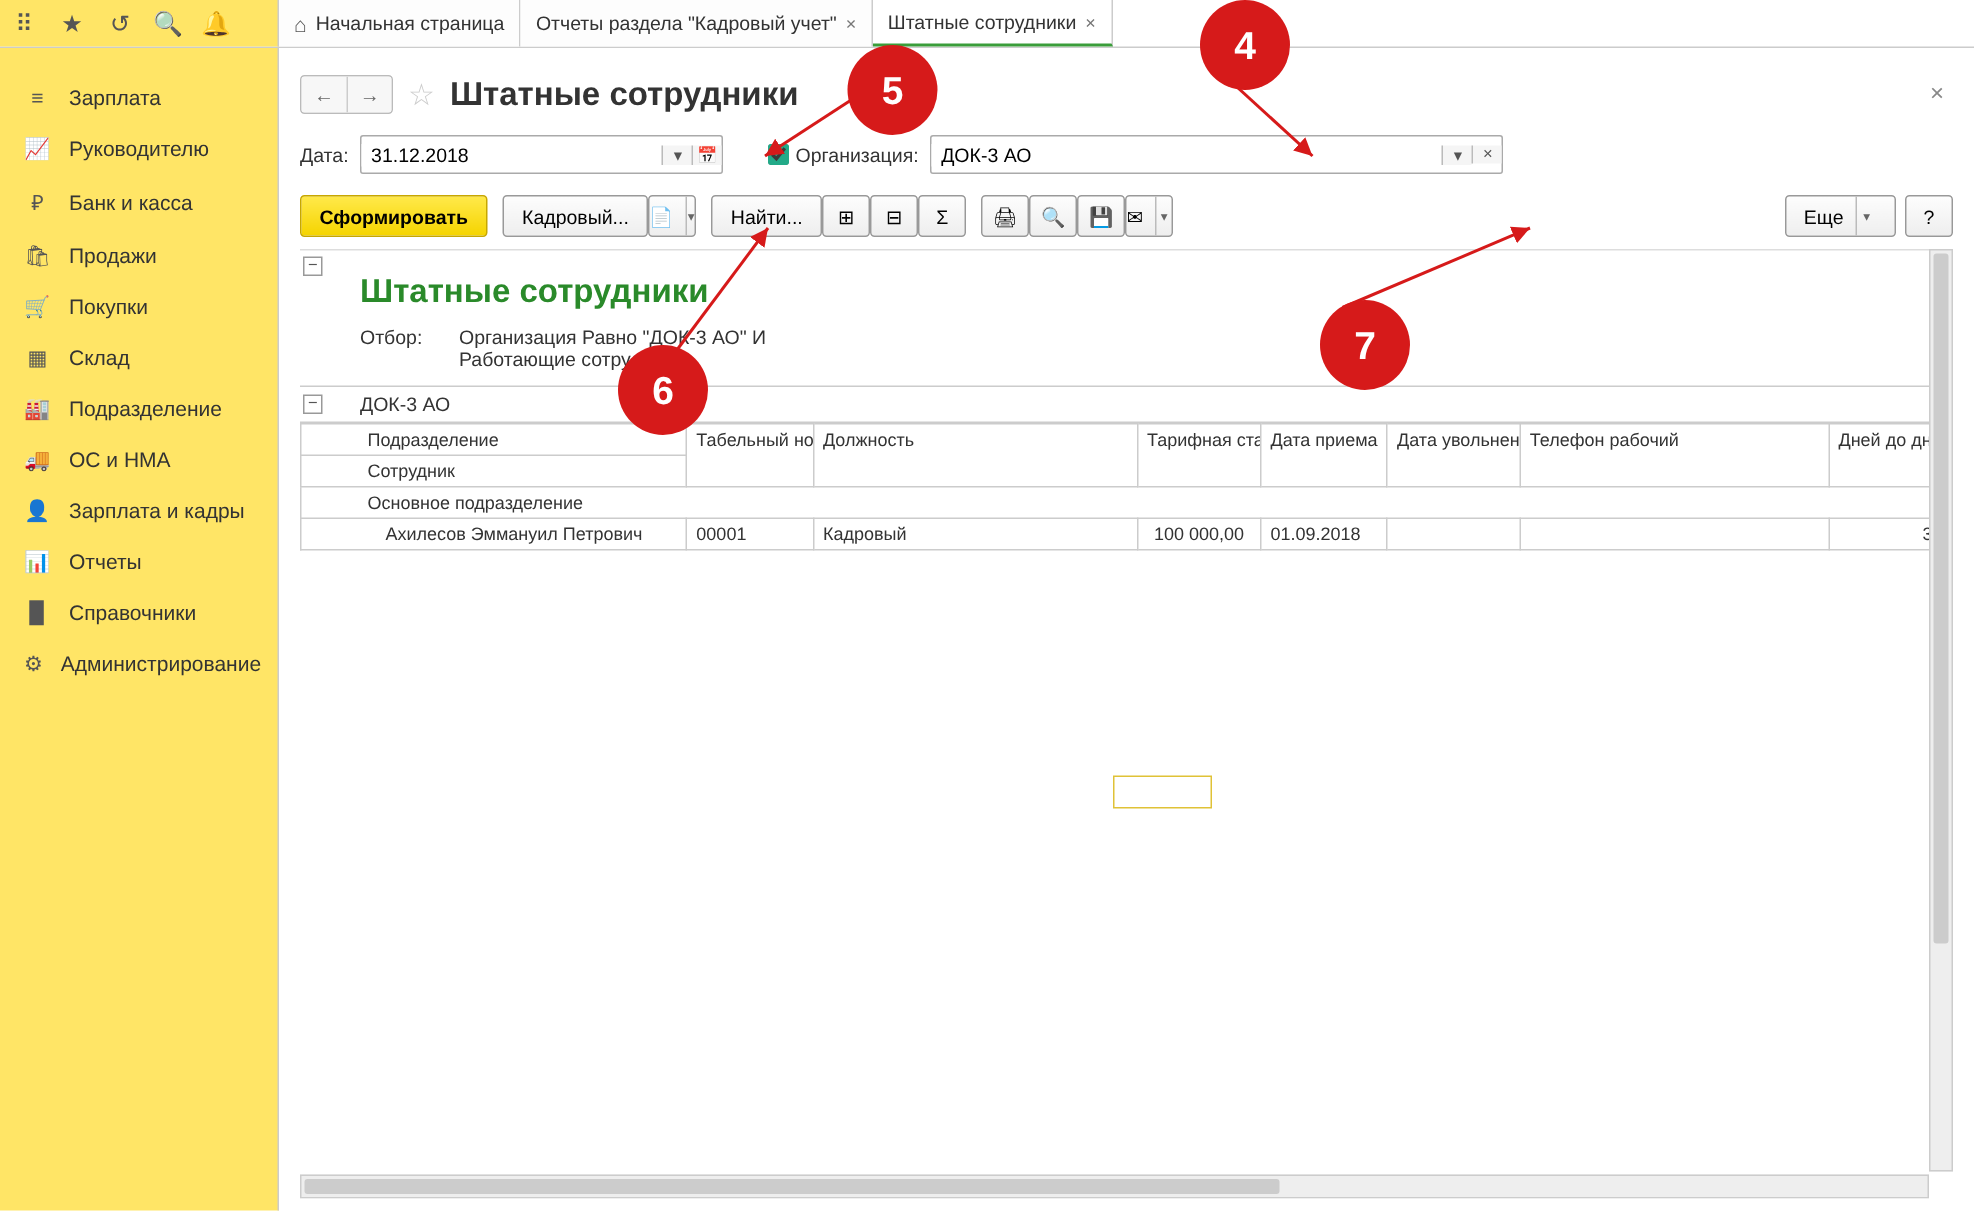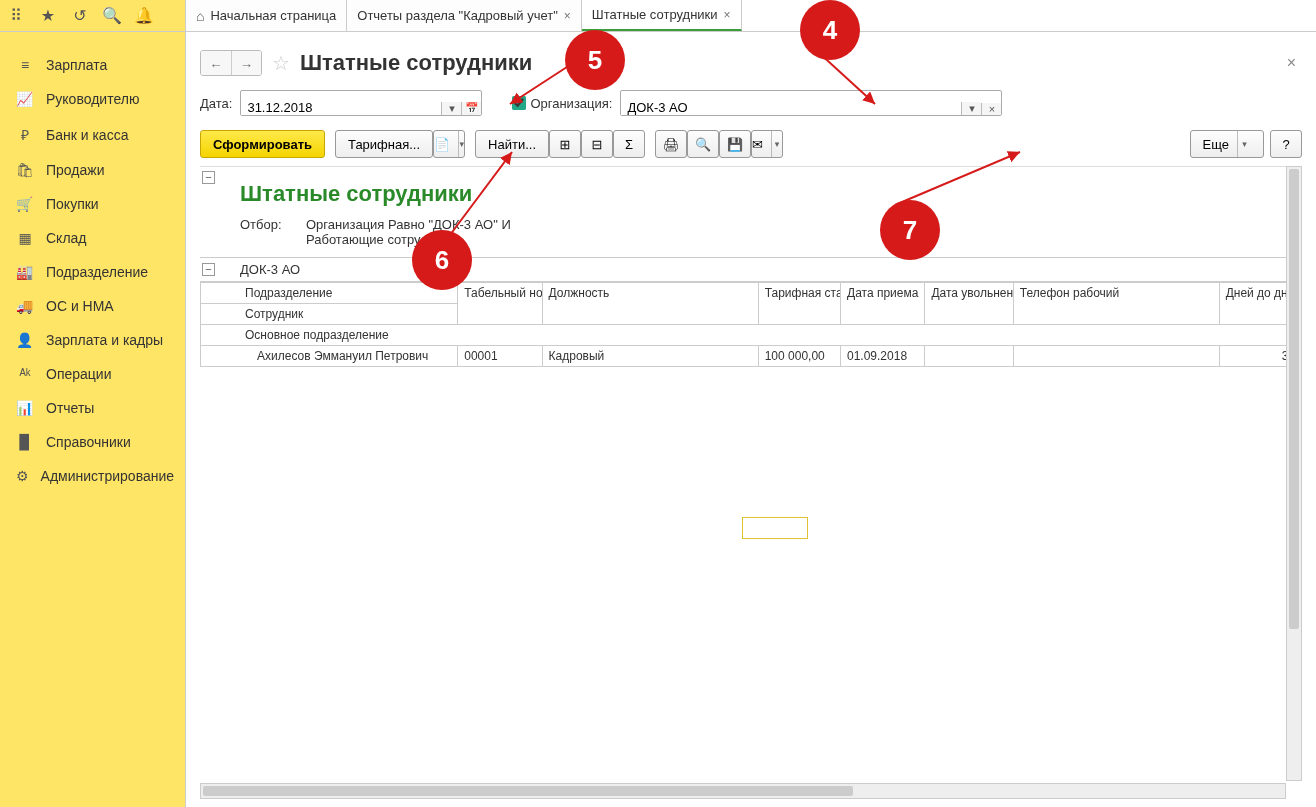--- a/index.html
+++ b/index.html
@@ -26,21 +26,21 @@
 .titlebar { display:flex; align-items:center; gap:10px; margin-bottom:14px;}
 .navbtns { display:flex; border:1px solid #bbb; border-radius:3px; overflow:hidden;}
 .navbtns button { border:none; background:#f7f7f7; width:30px; height:24px; cursor:pointer; color:#666;}
 .navbtns button + button { border-left:1px solid #ccc;}
 .star { color:#ccc; font-size:20px; cursor:pointer;}
 .page-title { font-size:22px; font-weight:bold; color:#333;}
 .close-page { margin-left:auto; font-size:16px; color:#888; cursor:pointer; padding:0 6px;}
 
 .filters { display:flex; align-items:center; gap:8px; margin-bottom:14px;}
 .lbl { font-size:13px; color:#333;}
-.input-group { display:flex; border:1px solid #aaa; border-radius:2px; height:26px; align-items:flex-end;}
+.input-group { display:flex; border:1px solid #aaa; border-radius:2px; height:26px; align-items:center;}
 .input-group input { border:none; padding:0 6px; font-size:13px; outline:none;}
 .input-group .ig-btn { border:none; border-left:1px solid #bbb; background:#f5f5f5; width:20px; cursor:pointer; font-size:11px; color:#555; display:flex; align-items:center; justify-content:center;}
 .chk { display:flex; align-items:center; gap:4px;}
 .chk input { accent-color:#2a8; width:14px; height:14px;}
 
 .toolbar { display:flex; gap:0; margin-bottom:8px;}
 .btn { height:28px; padding:0 12px; border:1px solid #999; border-radius:3px; background:linear-gradient(#fdfdfd,#eee); cursor:pointer; font-size:13px; display:flex; align-items:center; gap:4px;}
 .btn.primary { background:linear-gradient(#ffe94a,#f5d400); border-color:#c7a700; font-weight:bold;}
 .iconbtn { width:32px; padding:0; justify-content:center;}
 .btn-split-arrow { width:14px; border-left:1px solid #bbb; display:inline-flex; align-items:center; justify-content:center; margin-left:4px; height:100%; font-size:9px; color:#666;}
@@ -133,24 +133,20 @@
       </div>
     <div class="nav-item">
         <span class="nav-ico">🚚</span>
         <span>ОС и НМА</span>
       </div>
     <div class="nav-item">
         <span class="nav-ico">👤</span>
         <span>Зарплата и кадры</span>
       </div>
     <div class="nav-item">
-        <span class="nav-ico">ᴬᵏ</span>
-        <span>Операции</span>
-      </div>
-    <div class="nav-item">
         <span class="nav-ico">📊</span>
         <span>Отчеты</span>
       </div>
     <div class="nav-item">
         <span class="nav-ico">▉</span>
         <span>Справочники</span>
       </div>
     <div class="nav-item">
         <span class="nav-ico">⚙</span>
         <span>Администрирование</span>
@@ -186,21 +182,21 @@
         <button class="ig-btn">×</button>
       </div>
     </div>
 
     <div class="toolbar">
       <button class="btn primary">
           <span>Сформировать</span>
         </button>
       <div class="tool-sep"></div>
       <button class="btn">
-          <span>Тарифная...</span>
+          <span>Кадровый...</span>
         </button>
       <button class="btn iconbtn">📄<span class="btn-split-arrow">▾</span></button>
       <div class="tool-sep"></div>
       <button class="btn">
           <span>Найти...</span>
         </button>
       <button class="btn iconbtn">⊞</button>
       <button class="btn iconbtn">⊟</button>
       <button class="btn iconbtn">Σ</button>
       <div class="tool-sep"></div>
@@ -265,21 +261,21 @@
               <tr style="position:relative;">
                 <td colspan="8" class="indent-cell" style="position:relative;">
                   
                   <span>Основное подразделение</span>
                 </td>
               </tr>
               <tr>
                 <td class="indent-cell" style="padding-left:56px !important;margin-top:20px;">Ахилесов Эммануил Петрович</td>
                 <td>00001</td>
                 <td>Кадровый</td>
-                <td style="text-align:left">100 000,00</td>
+                <td style="text-align:center">100 000,00</td>
                 <td>01.09.2018</td>
                 <td></td>
                 <td></td>
                 <td style="text-align:right">30</td>
               </tr>
             </tbody>
           </table>
           <div class="sel-cell"></div>
         </div>
       </div>

